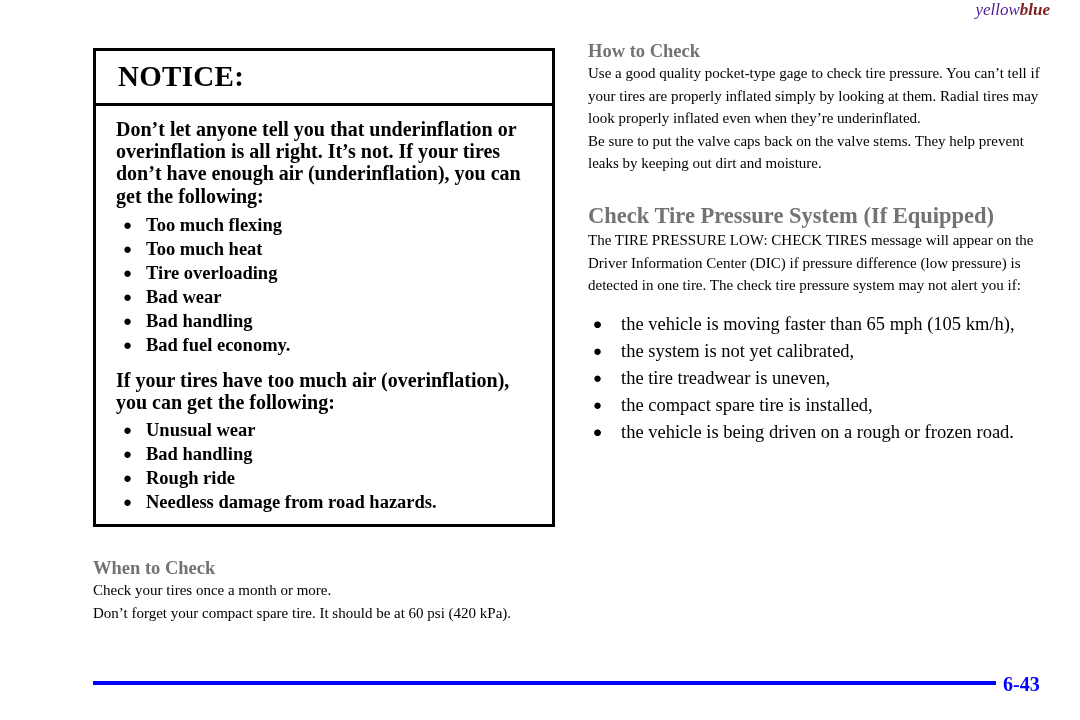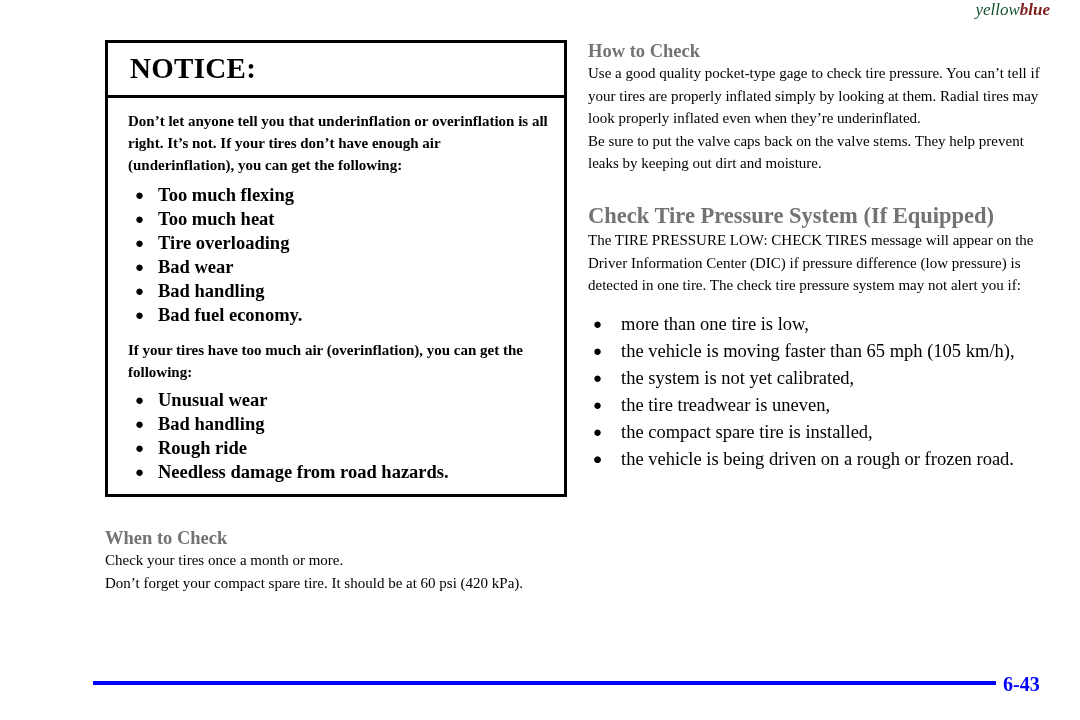--- a/index.html
+++ b/index.html
@@ -22,44 +22,43 @@
     top: 0px;
     left: 0;
     width: 1050px;
     text-align: right;
     font-size: 17px;
     line-height: 20px;
     font-style: italic;
     white-space: nowrap;
   }
   .hdr-yellow {
-    color: #14532d;
+    color: #4c1d95;
     font-weight: normal;
     font-style: italic;
   }
   .hdr-blue {
     color: #7f1d1d;
     font-weight: bold;
     font-style: italic;
   }
 
   
   .columns {
     position: absolute;
     top: 40px;
     left: 0;
     width: 1080px;
     height: 620px;
   }
   .col-left {
     position: absolute;
     left: 93px;
-    top: 0;
+    top: 8px;
     width: 462px;
-    margin-left: 12px;
   }
   .col-right {
     position: absolute;
     left: 588px;
     top: 0;
     width: 460px;
   }
 
   
   .notice-box {
@@ -74,21 +73,21 @@
   .notice-head-text {
     font-size: 29px;
     font-weight: bold;
     letter-spacing: 0.3px;
     line-height: 33px;
   }
   .notice-body {
     padding: 12px 14px 10px 20px;
   }
   .notice-para {
-    font-size: 15px;
+    font-size: 20px;
     font-weight: bold;
     line-height: 22.2px;
     margin: 0 0 6px 0;
   }
   .notice-para.second {
     margin-top: 12px;
     margin-bottom: 5px;
   }
   .notice-list {
     list-style: none;
@@ -241,21 +240,21 @@
   <div class="col-right">
 
     <h3 class="subhead">How to Check</h3>
     <p class="body mr-intro">Use a good quality pocket‐type gage to check tire pressure. You can’t tell if your tires are properly inflated simply by looking at them. Radial tires may look properly inflated even when they’re underinflated.</p>
     <p class="body mr-para2">Be sure to put the valve caps back on the valve stems. They help prevent leaks by keeping out dirt and moisture.</p>
 
     <h2 class="sec-head mr-sechead">Check Tire Pressure System (If Equipped)</h2>
     <p class="body mr-para4">The TIRE PRESSURE LOW: CHECK TIRES message will appear on the Driver Information Center (DIC) if pressure difference (low pressure) is detected in one tire. The check tire pressure system may not alert you if:</p>
 
     <ul class="plain-list">
-      <li><span class="bullet">●</span><span>more than one tire is low,</span></li>
+      <li><span class="bullet">●</span></li>
       <li><span class="bullet">●</span><span>the vehicle is moving faster than 65 mph (105 km/h),</span></li>
       <li><span class="bullet">●</span><span>the system is not yet calibrated,</span></li>
       <li><span class="bullet">●</span><span>the tire treadwear is uneven,</span></li>
       <li><span class="bullet">●</span><span>the compact spare tire is installed,</span></li>
       <li><span class="bullet">●</span></li>
       <li><span class="bullet">●</span><span>the vehicle is being driven on a rough or frozen road.</span></li>
     </ul>
 
   </div>
 

